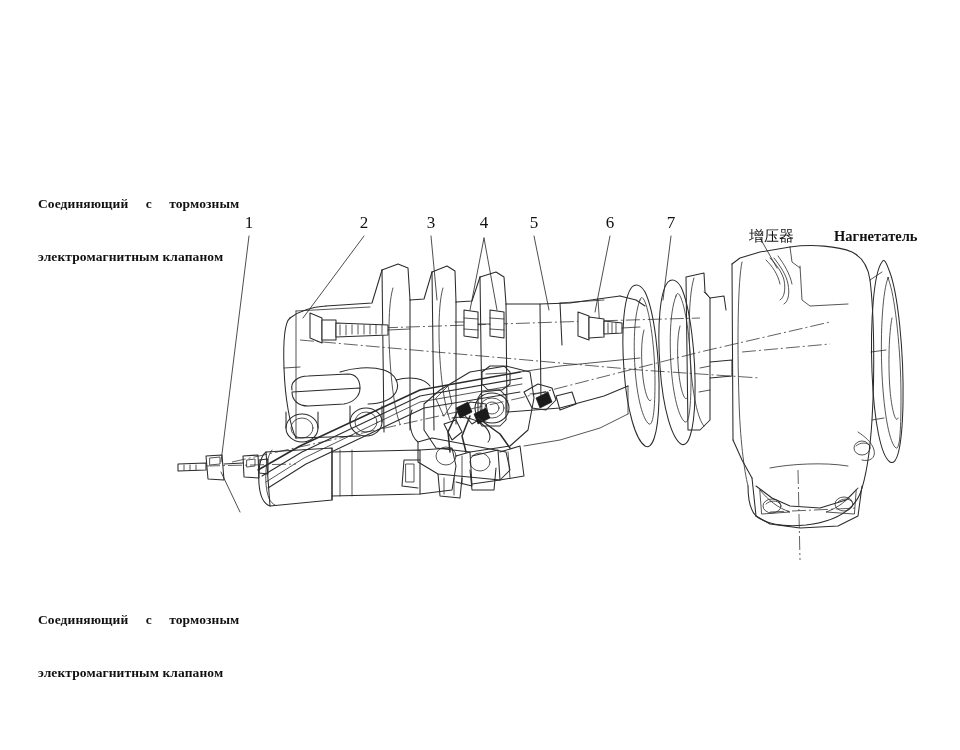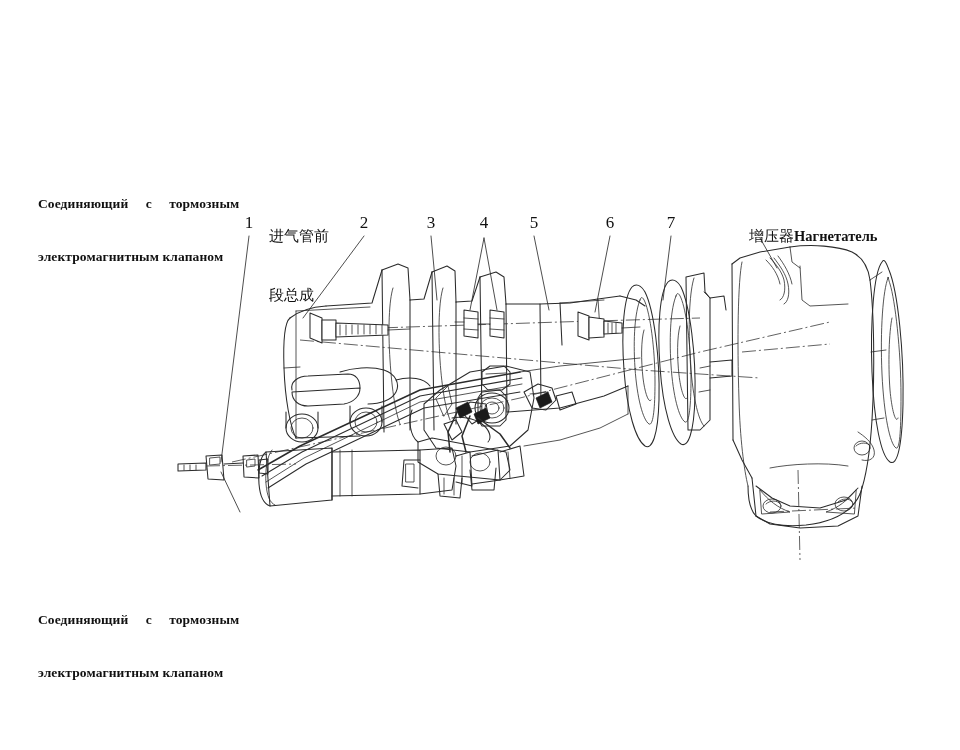--- a/index.html
+++ b/index.html
@@ -46,20 +46,21 @@
   }
   .cnru {
     font-family: "DejaVu Sans", "Liberation Sans", sans-serif;
     font-size: 15px;
     color: #111;
   }
   .cnru .rus {
     font-family: "Liberation Serif", "DejaVu Serif", serif;
     font-weight: 700;
     font-size: 14.5px;
+    margin-left: 40px;
   }
   .num {
     position: absolute;
     font-family: "Liberation Serif", "DejaVu Serif", serif;
     font-size: 17px;
     color: #111;
     text-align: center;
     width: 16px;
   }
 </style>
@@ -309,24 +310,20 @@
       <path class="sf" d="M296,311 L296,438"></path>
       <path class="cl" d="M206,466 L296,464"></path>
     </g>
   </svg>
 
   <div class="lbl ru" style="left:38px; top:160px;">
     <div>Соединяющий     с     тормозным</div>
     <div>электромагнитным клапаном</div>
   </div>
 
-  <div class="lbl cn" style="left:269px; top:188px;">
-    <div>进气管前</div>
-    <div>段总成</div>
-  </div>
 
   <div class="lbl cnru" style="left:730px; top:207px;">
     <span>增压器</span><span class="rus">Нагнетатель</span>
   </div>
 
 
   <div class="lbl ru" style="left:38px; top:576px;">
     <div>Соединяющий     с     тормозным</div>
     <div>электромагнитным клапаном</div>
   </div>

